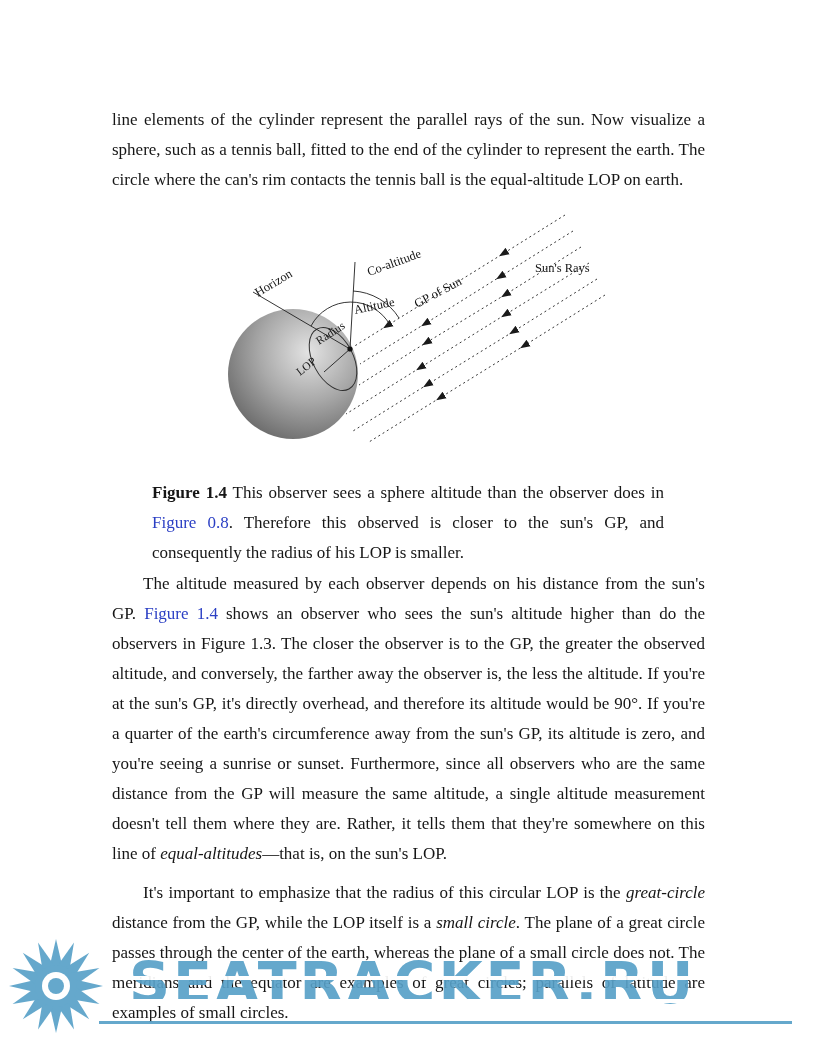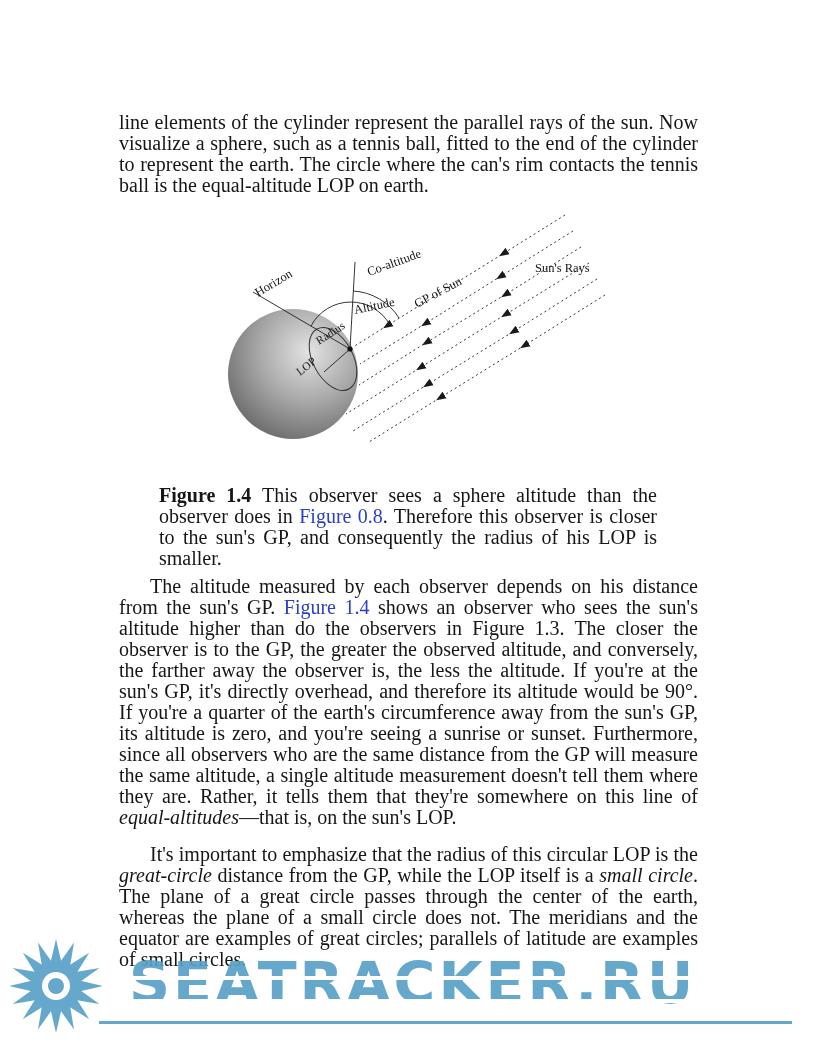--- a/index.html
+++ b/index.html
@@ -2,21 +2,21 @@
 <html style="--link: #2b3fc4; --wm: #58a1c8;"><head>
 <meta charset="utf-8">
 <style>
   html,body { margin:0; padding:0; background:#ffffff; }
   .page {
     position:relative; width:816px; height:1056px; background:#ffffff;
     font-family:"Liberation Serif", serif; color:#161616; overflow:hidden;
   }
   .abs { position:absolute; }
   p.body {
-    margin:16px; font-size:20px; line-height:21px; text-align:justify;
+    margin:9px; font-size:17px; line-height:30px; text-align:justify;
   }
   p.indent { text-indent:31px; }
   .link { color:var(--link,#2b3fc4); text-decoration:none; cursor:pointer; }
   .caption { font-size:17px; line-height:23.4px; text-align:justify; }
   .caption strong { font-weight:bold; }
   
   .fig text { font-family:"Liberation Serif", serif; fill:#141414; }
   
   .wm { color:var(--wm,#58a1c8); opacity:0.92; }
   .wm-text {
@@ -73,21 +73,21 @@
     <text font-size="12.5" transform="translate(155,95) rotate(-31)">Horizon</text>
     <text font-size="12.5" transform="translate(266,74) rotate(-20)">Co-altitude</text>
     <text font-size="12.5" transform="translate(252,112) rotate(-12)">Altitude</text>
     <text font-size="12.5" transform="translate(314,106) rotate(-28)">GP of Sun</text>
     <text font-size="11.5" transform="translate(216,143) rotate(-33)">Radius</text>
     <text font-size="11.5" transform="translate(197,174) rotate(-38)">LOP</text>
     <text font-size="12.5" x="432" y="70">Sun's Rays</text>
   </svg>
 
   <div class="abs caption" style="left:143px; top:469px; width:530px;">
-    <p class="body" style="text-align:justify;"><strong>Figure 1.4</strong><span> This observer sees a sphere altitude than the observer does in </span><a class="link">Figure 0.8</a><span>. Therefore this observer is closer to the sun's GP, and consequently the radius of his LOP is smaller.</span></p>
+    <p class="body" style="text-align:justify;"><strong>Figure 1.4</strong><span> This observer sees a sphere altitude than the observer does in </span><a class="link">Figure 0.8</a><span>. Therefore this observed is closer to the sun's GP, and consequently the radius of his LOP is smaller.</span></p>
   </div>
 
   <div class="abs" style="left:103px; top:560px; width:611px;">
     <p class="body indent"><span>The altitude measured by each observer depends on his distance from the sun's GP. </span><a class="link">Figure 1.4</a><span> shows an observer who sees the sun's altitude higher than do the observers in Figure 1.3. The closer the observer is to the GP, the greater the observed altitude, and conversely, the farther away the observer is, the less the altitude. If you're at the sun's GP, it's directly overhead, and therefore its altitude would be 90°. If you're a quarter of the earth's circumference away from the sun's GP, its altitude is zero, and you're seeing a sunrise or sunset. Furthermore, since all observers who are the same distance from the GP will measure the same altitude, a single altitude measurement doesn't tell them where they are. Rather, it tells them that they're somewhere on this line of </span><em>equal-altitudes</em><span>—that is, on the sun's LOP.</span></p>
     <p class="body indent"><span>It's important to emphasize that the radius of this circular LOP is the </span><em>great-circle</em><span> distance from the GP, while the LOP itself is a </span><em>small circle</em><span>. The plane of a great circle passes through the center of the earth, whereas the plane of a small circle does not. The meridians and the equator are examples of great circles; parallels of latitude are examples of small circles.</span></p>
   </div>
 
   <div class="wm">
     <svg class="abs" style="left:6px; top:936px;" width="100" height="100" viewBox="-50 -50 100 100">
       <defs>

